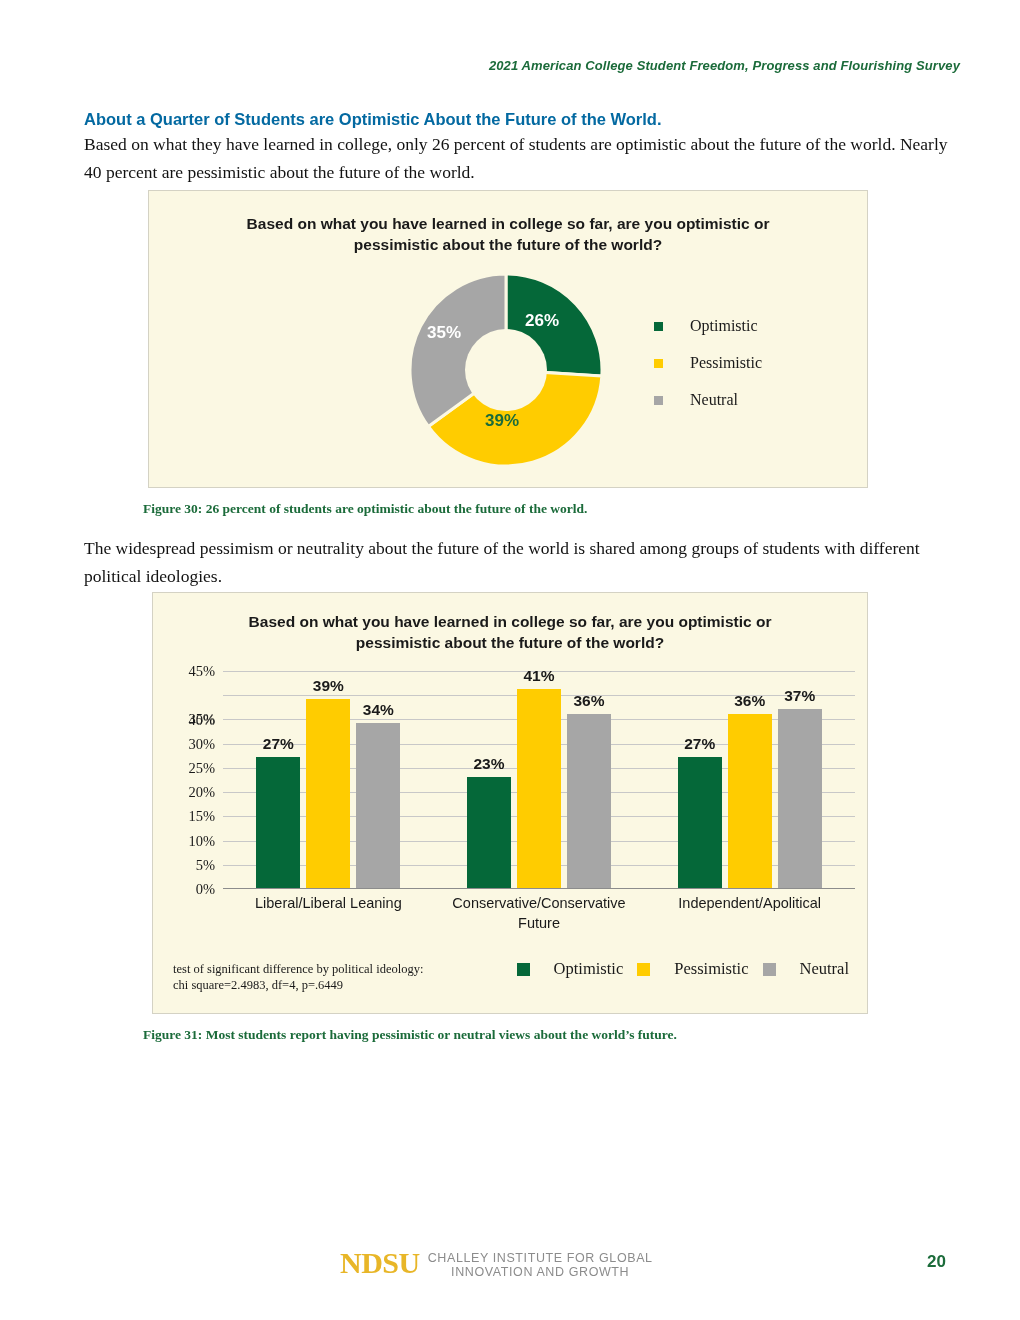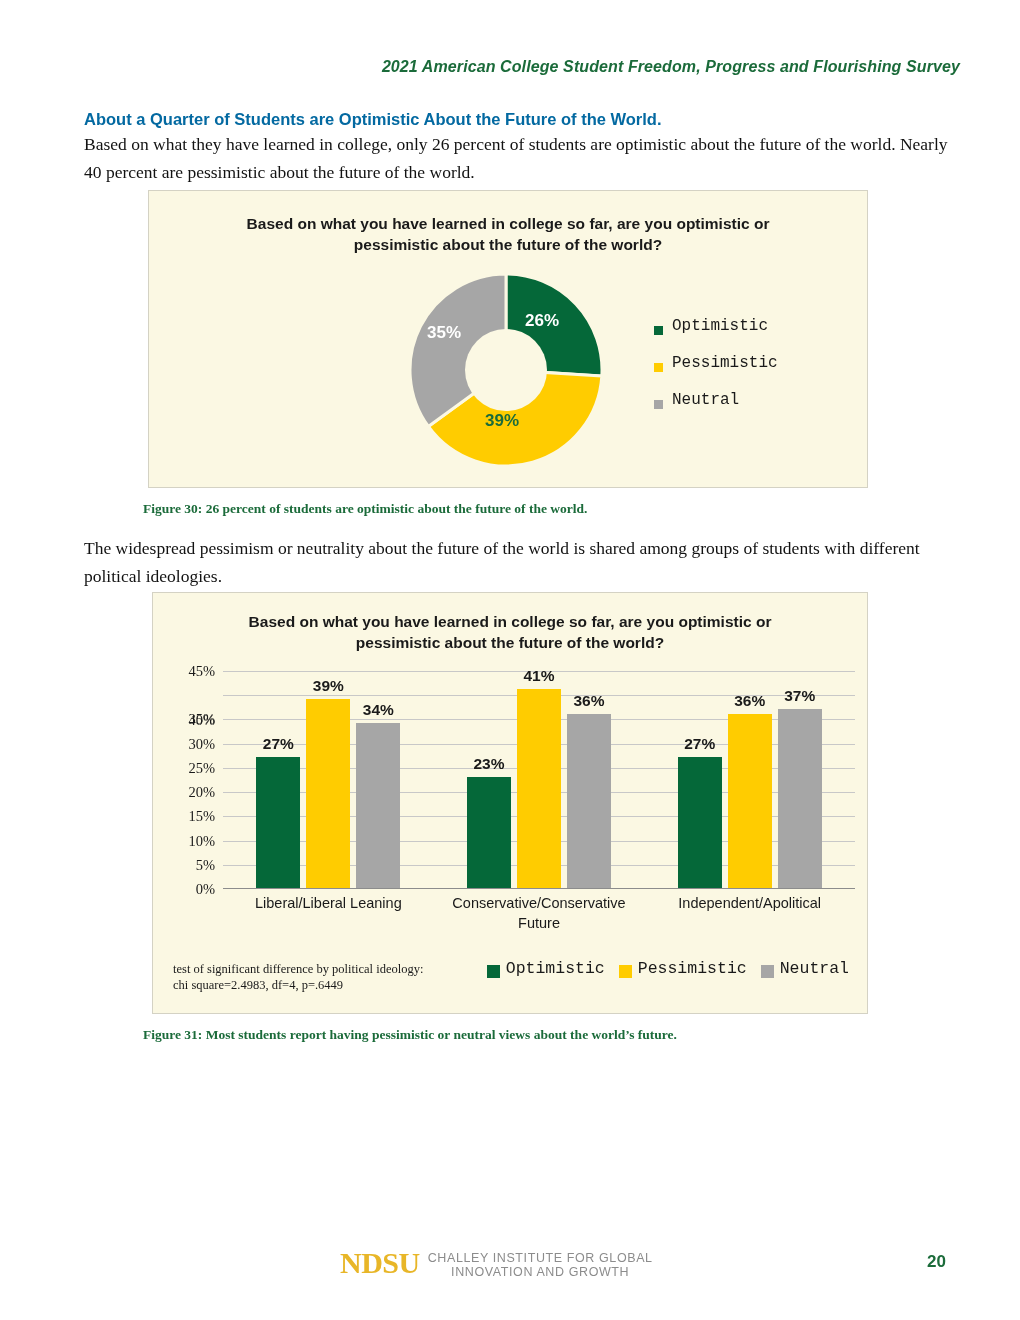--- a/index.html
+++ b/index.html
@@ -19,21 +19,21 @@
   
   .doc-header {
     position: absolute;
     top: 58px;
     left: 0;
     width: 960px;
     text-align: right;
     font-family: "Liberation Sans", sans-serif;
     font-style: italic;
     font-weight: bold;
-    font-size: 16px;
+    font-size: 13px;
     color: #1B6B3A;
     letter-spacing: 0.1px;
   }
 
   
   .section-title {
     position: absolute;
     top: 90px;
     left: 84px;
     width: 870px;
@@ -119,25 +119,26 @@
 
   
   .donut-legend {
     position: absolute;
     top: 126px;
     left: 505px;
     width: 180px;
   }
   .legend-row {
     display: flex;
-    align-items: flex-end;
+    align-items: center;
     margin-bottom: 19px;
-    font-family: Liberation Mono, monospace;
+    font-family: Liberation Serif, serif;
     font-size: 16px;
     color: #1A1A1A;
+    gap: 18px;
   }
   .legend-swatch {
     width: 9px;
     height: 9px;
     margin-right: 9px;
     flex: 0 0 auto;
   }
 
   
   .bars-area {

